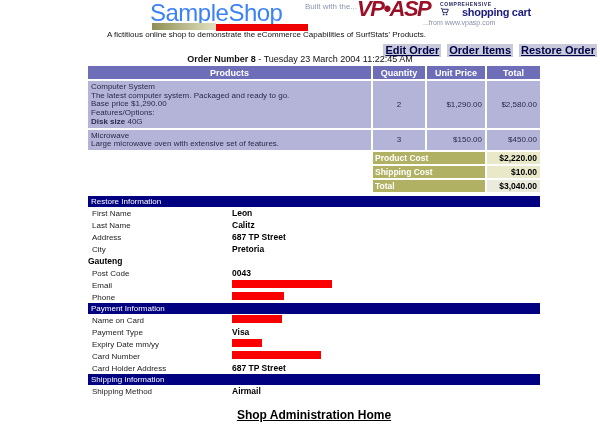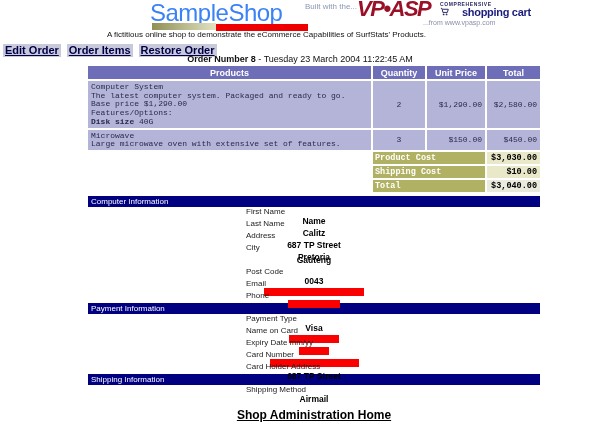--- a/index.html
+++ b/index.html
@@ -20,43 +20,43 @@
   .vpasp { position:absolute; left:303px; top:0; width:240px; height:30px; }
   .builtwith { position:absolute; left:2px; top:2px; font-size:8px; color:#8a97b3; white-space:nowrap; }
   .vpasp-main { position:absolute; left:54px; top:-4px; font-size:22px; font-weight:bold; font-style:italic; color:#9a1026; letter-spacing:-1.5px; }
   .vpasp-right { position:absolute; left:137px; top:1px; }
   .comprehensive { font-size:5px; font-weight:bold; color:#2a2a66; letter-spacing:0.6px; line-height:6px; }
   .shoppingcart { font-size:11px; font-weight:bold; color:#1b1b7e; line-height:11px; display:flex; align-items:center; gap:13px; letter-spacing:-0.3px; }
   .fromurl { position:absolute; left:120px; top:19px; font-size:7px; color:#8a8fa8; }
 
   .tagline { position:absolute; top:30px; left:0; width:533px; text-align:center; font-size:8px; color:#111; }
 
-  .nav { position:absolute; top:40px; left:0; width:600px; text-align:left; }
+  .nav { position:absolute; top:40px; left:0; width:600px; text-align:right; }
   .nav a { display:inline-block; background:#c9c9dc; color:#000046; font-weight:bold; font-size:11px; text-decoration:underline; padding:0 2px; margin:0 3px; line-height:13px; }
 
   .orderline { position:absolute; top:54px; left:0; width:600px; text-align:center; font-size:9px; color:#111; }
 
   
   table.products { position:absolute; left:86px; top:64px; border-collapse:separate; border-spacing:2px; table-layout:fixed; }
   .products col.c-prod { width:283px; } .products col.c-qty { width:52px; }
   .products col.c-price { width:58px; } .products col.c-total { width:53px; }
   .products th { background:#6e6eb8; color:#ffffff; font-size:9px; font-weight:bold; height:13px; text-align:center; padding:0; }
-  .products td { padding:0;font-family:Liberation Mono, monospace; }
+  .products td { padding:0; }
   td.prod { background:#b4b4d9; font-size:8px; color:#2a2a4a; vertical-align:top; padding:2px 3px 1px 3px; line-height:8.7px; }
   td.qty { background:#b4b4d9; font-size:8px; color:#2a2a4a; text-align:center; }
   td.price, td.tot { background:#b4b4d9; font-size:8px; color:#2a2a4a; text-align:right; padding-right:3px; }
   tr.summary td.slabel { background:#b1b164; color:#ffffff; font-weight:bold; font-size:8.5px; text-align:left; padding:1px 0 1px 2px; height:9px; }
   tr.summary td.sval { background:#e9e9ca; color:#000000; font-weight:bold; font-size:8.5px; text-align:right; padding-right:3px; }
   tr.summary:last-child td.sval { background:#eaeadd; }
   td.blank { background:transparent; }
 
   
   .sections { position:absolute; left:88px; top:196px; width:452px; }
   .section-bar { background:#000080; color:#ffffff; font-size:8px; height:11px; line-height:11px; padding-left:3px; }
-  .info-row { display:flex; height:12px; align-items:center;flex-direction:column; }
+  .info-row { display:flex; height:12px; align-items:center; }
   .info-label { width:140px; padding-left:4px; font-size:8px; color:#222222; }
   .info-value { font-size:8.5px; font-weight:bold; color:#000000; }
   .redact { display:inline-block; height:8px; background:#fa0000; }
 
   .footer-link { text-align:center; margin-top:8px; }
   .footer-link a { font-size:12px; font-weight:bold; color:#000000; text-decoration:underline; }
 </style>
 </head>
 <body>
 
@@ -126,41 +126,41 @@
           <div>Microwave</div>
           <div>Large microwave oven with extensive set of features.</div>
         </td>
         <td class="qty">3</td>
         <td class="price">$150.00</td>
         <td class="tot">$450.00</td>
       </tr>
       <tr class="summary">
         <td class="blank"></td>
         <td class="slabel" colspan="2">Product Cost</td>
-        <td class="sval">$3,030.00</td>
+        <td class="sval">$2,220.00</td>
       </tr>
       <tr class="summary">
         <td class="blank"></td>
         <td class="slabel" colspan="2">Shipping Cost</td>
         <td class="sval">$10.00</td>
       </tr>
       <tr class="summary">
         <td class="blank"></td>
         <td class="slabel" colspan="2">Total</td>
         <td class="sval">$3,040.00</td>
       </tr>
     </tbody>
 </table>
 
 <div class="sections">
 
-  <div class="section-bar">Computer Information</div>
+  <div class="section-bar">Restore Information</div>
     <div class="info-row">
       <div class="info-label">First Name</div>
-      <div class="info-value">Name</div>
+      <div class="info-value">Leon</div>
     </div>
     <div class="info-row">
       <div class="info-label">Last Name</div>
       <div class="info-value">Calitz</div>
     </div>
     <div class="info-row">
       <div class="info-label">Address</div>
       <div class="info-value">687 TP Street</div>
     </div>
     <div class="info-row">
@@ -177,26 +177,26 @@
     <div class="info-row">
       <div class="info-label">Email</div>
       <div class="info-value"><span class="redact" style="width: 100px;"></span></div>
     </div>
     <div class="info-row">
       <div class="info-label">Phone</div>
       <div class="info-value"><span class="redact" style="width: 52px;"></span></div>
     </div>
     <div class="section-bar">Payment Information</div>
     <div class="info-row">
+      <div class="info-label">Name on Card</div>
+      <div class="info-value"><span class="redact" style="width: 50px;"></span></div>
+    </div>
+    <div class="info-row">
       <div class="info-label">Payment Type</div>
       <div class="info-value">Visa</div>
-    </div>
-    <div class="info-row">
-      <div class="info-label">Name on Card</div>
-      <div class="info-value"><span class="redact" style="width: 50px;"></span></div>
     </div>
     <div class="info-row">
       <div class="info-label">Expiry Date mm/yy</div>
       <div class="info-value"><span class="redact" style="width: 30px;"></span></div>
     </div>
     <div class="info-row">
       <div class="info-label">Card Number</div>
       <div class="info-value"><span class="redact" style="width: 89px;"></span></div>
     </div>
     <div class="info-row">

